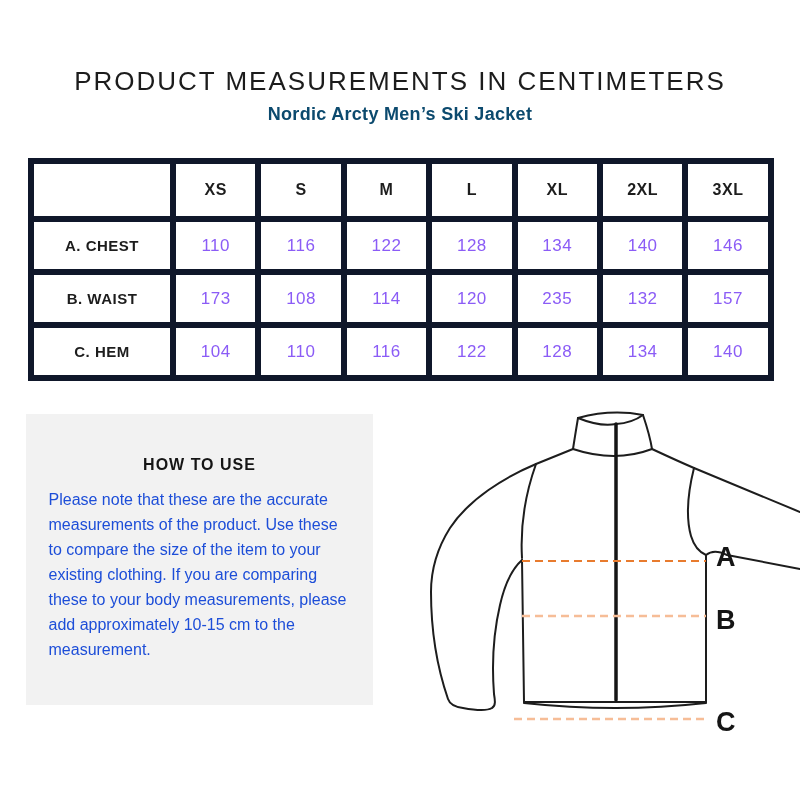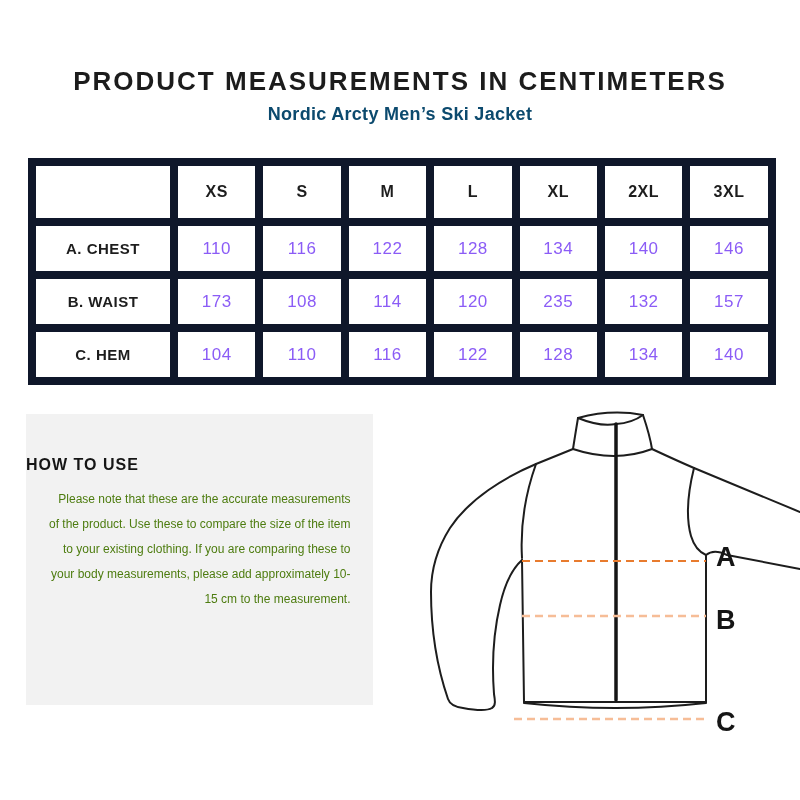--- a/index.html
+++ b/index.html
@@ -11,21 +11,21 @@
     font-family: "Liberation Sans", sans-serif;
     color: #1d1d1d;
     overflow: hidden;
   }
   .page-title {
     position: absolute;
     top: 66px; left: 0;
     width: 800px;
     text-align: center;
     font-size: 26px;
-    font-weight: 700;
+    font-weight: 400;
     letter-spacing: 2px;
     color: #1c1c1c;
   }
   .page-subtitle {
     position: absolute;
     top: 104px; left: 0;
     width: 800px;
     text-align: center;
     font-size: 18px;
     font-weight: 700;
@@ -33,52 +33,53 @@
     color: #0c4a6e;
   }
   table.size-table {
     position: absolute;
     top: 158px; left: 28px;
     width: 740px;
     border-collapse: collapse;
     table-layout: fixed;
   }
   .size-table th, .size-table td {
-    border: 8px solid #0f172a;
+    border: 6px solid #0f172a;
     text-align: center;
     vertical-align: middle;
     padding: 0;
   }
   .size-table thead th { height: 52px; font-size: 16px; font-weight: 700; letter-spacing: 0.5px; }
   .size-table tbody tr { height: 53px; margin-top: 8px; }
   .size-table td.row-label { font-weight: 700; font-size: 15px; letter-spacing: 0.5px; }
   .size-table td.val { font-weight: 400; font-size: 17px; color: #8b5cf6; letter-spacing: 0.5px; }
   .size-table col.c0 { width: 142px; }
   .size-table col.cn { width: 85.4px; }
   .howto-panel {
     position: absolute;
     top: 414px; left: 26px;
     width: 347px;
     height: 291px;
     background: #f2f2f2;
   }
   .howto-heading {
     margin: 42px 0 0 0;
+    text-align: center;
     font-size: 16px;
     font-weight: 700;
     letter-spacing: 1px;
     color: #151515;
   }
   .howto-body {
     width: 302px;
     margin: 13px auto 0 auto;
-    text-align: right;
-    font-size: 12px;
+    text-align: left;
+    font-size: 16px;
     line-height: 25px;
-    color: #4d7c0f;
+    color: #1d4ed8;
   }
   .jacket-svg {
     position: absolute;
     top: 395px; left: 400px;
     width: 400px;
     height: 405px;
   }
   .jacket-line { fill: none; stroke: #1d1d1d; stroke-width: 2; stroke-linecap: round; stroke-linejoin: round; }
   .zipper { fill: none; stroke: #151515; stroke-width: 3.5; stroke-linecap: round; }
   .measure-a { fill: none; stroke: #e87b2e; stroke-width: 2; stroke-dasharray: 8 5; }

